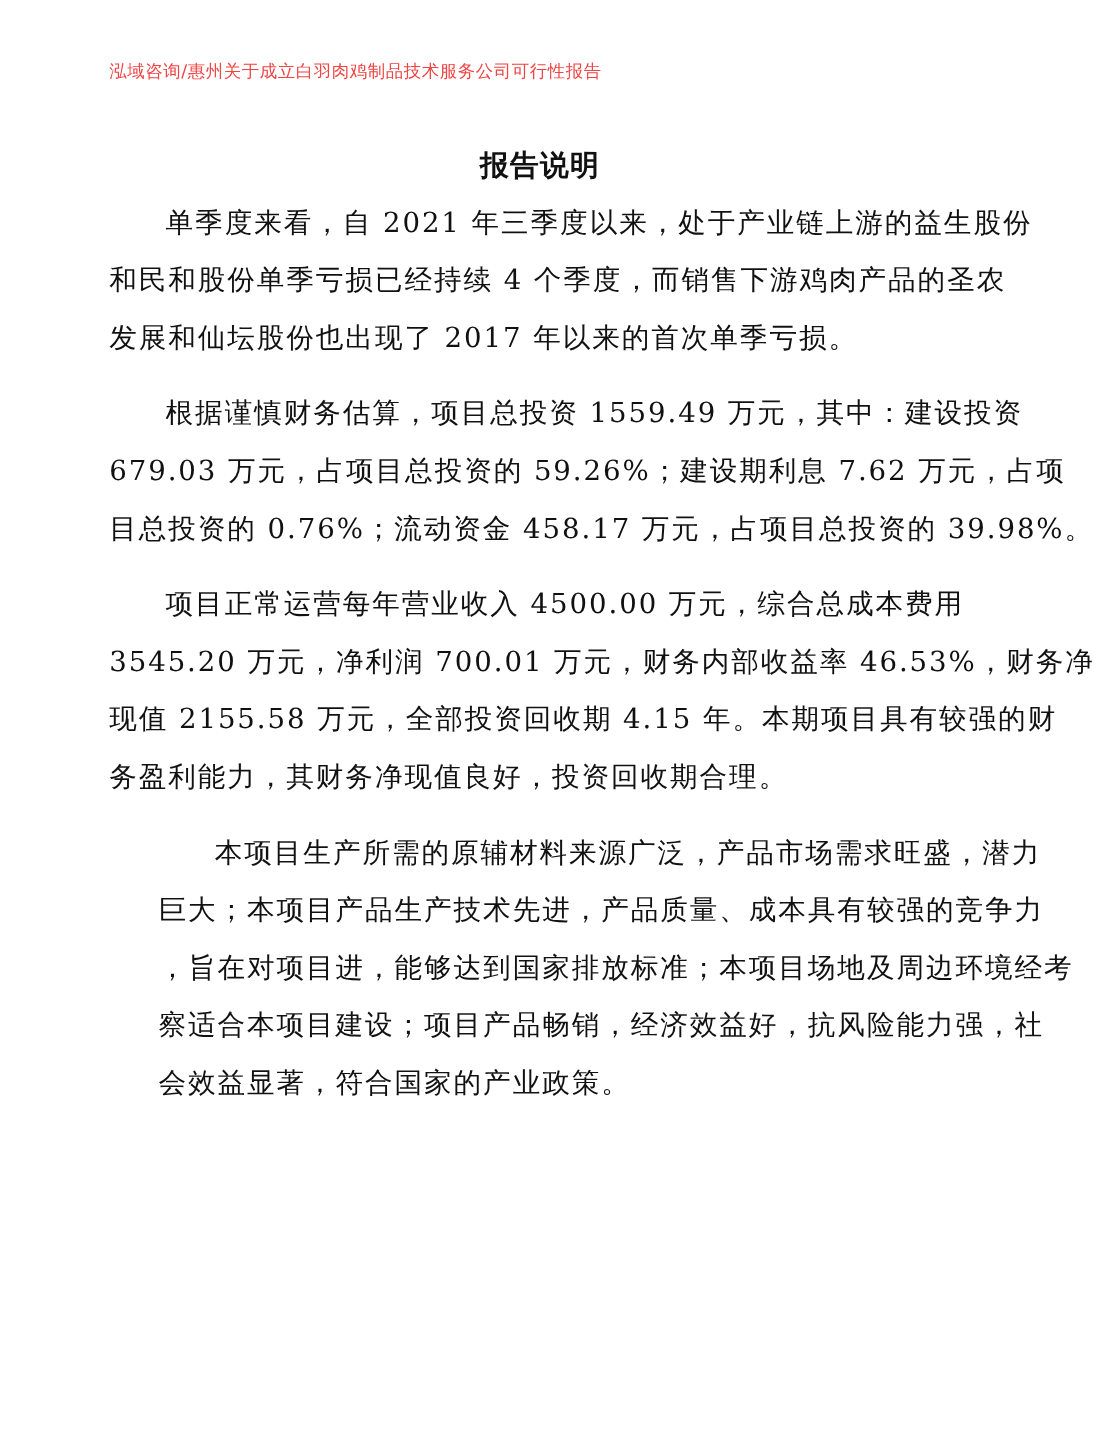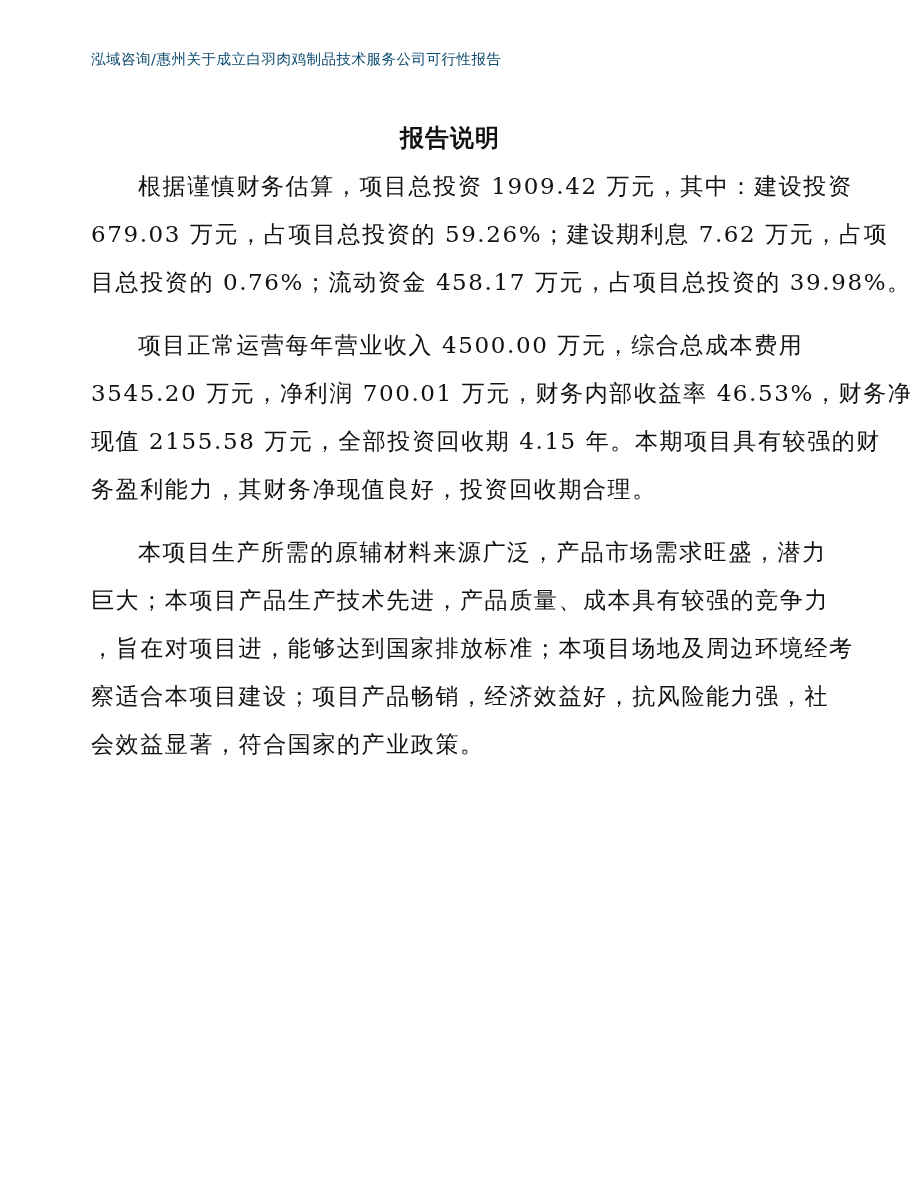--- a/index.html
+++ b/index.html
@@ -14,21 +14,21 @@
       overflow: hidden;
       color: #111111;
       font-family: "DejaVu Serif", "Liberation Serif", serif;
     }
     .running-header {
       position: absolute;
       left: 91px;
       top: 50px;
       font-size: 14.5px;
       letter-spacing: 0.5px;
-      color: #0c4a6e;
+      color: #ef4444;
       font-family: "DejaVu Sans", "Liberation Sans", sans-serif;
       white-space: nowrap;
     }
     .doc-title {
       position: absolute;
       left: 0;
       width: 900px;
       top: 122px;
       text-align: center;
       font-size: 24px;
@@ -62,30 +62,35 @@
   </style>
 </head>
 <body>
 
 <div class="running-header">泓域咨询/惠州关于成立白羽肉鸡制品技术服务公司可行性报告</div>
 
 <h1 class="doc-title" style="margin:0;">报告说明</h1>
 
 <div class="body-text">
   <p class="para" style="text-indent:0;">
-    <span class="line first">根据谨慎财务估算，项目总投资 1909.42 万元，其中：建设投资</span>
+    <span class="line first">单季度来看，自 2021 年三季度以来，处于产业链上游的益生股份</span>
+    <span class="line">和民和股份单季亏损已经持续 4 个季度，而销售下游鸡肉产品的圣农</span>
+    <span class="line">发展和仙坛股份也出现了 2017 年以来的首次单季亏损。</span>
+  </p>
+  <p class="para" style="text-indent:0;">
+    <span class="line first">根据谨慎财务估算，项目总投资 1559.49 万元，其中：建设投资</span>
     <span class="line">679.03 万元，占项目总投资的 59.26%；建设期利息 7.62 万元，占项</span>
     <span class="line">目总投资的 0.76%；流动资金 458.17 万元，占项目总投资的 39.98%。</span>
   </p>
   <p class="para" style="text-indent:0;">
     <span class="line first">项目正常运营每年营业收入 4500.00 万元，综合总成本费用</span>
     <span class="line">3545.20 万元，净利润 700.01 万元，财务内部收益率 46.53%，财务净</span>
     <span class="line">现值 2155.58 万元，全部投资回收期 4.15 年。本期项目具有较强的财</span>
     <span class="line">务盈利能力，其财务净现值良好，投资回收期合理。</span>
   </p>
-  <p class="para" style="text-indent:0;">
+  <p class="para" style="text-indent:0;margin-left:41px;">
     <span class="line first">本项目生产所需的原辅材料来源广泛，产品市场需求旺盛，潜力</span>
     <span class="line">巨大；本项目产品生产技术先进，产品质量、成本具有较强的竞争力</span>
     <span class="line">，旨在对项目进，能够达到国家排放标准；本项目场地及周边环境经考</span>
     <span class="line">察适合本项目建设；项目产品畅销，经济效益好，抗风险能力强，社</span>
     <span class="line">会效益显著，符合国家的产业政策。</span>
   </p>
 </div>
 
 </body></html>

